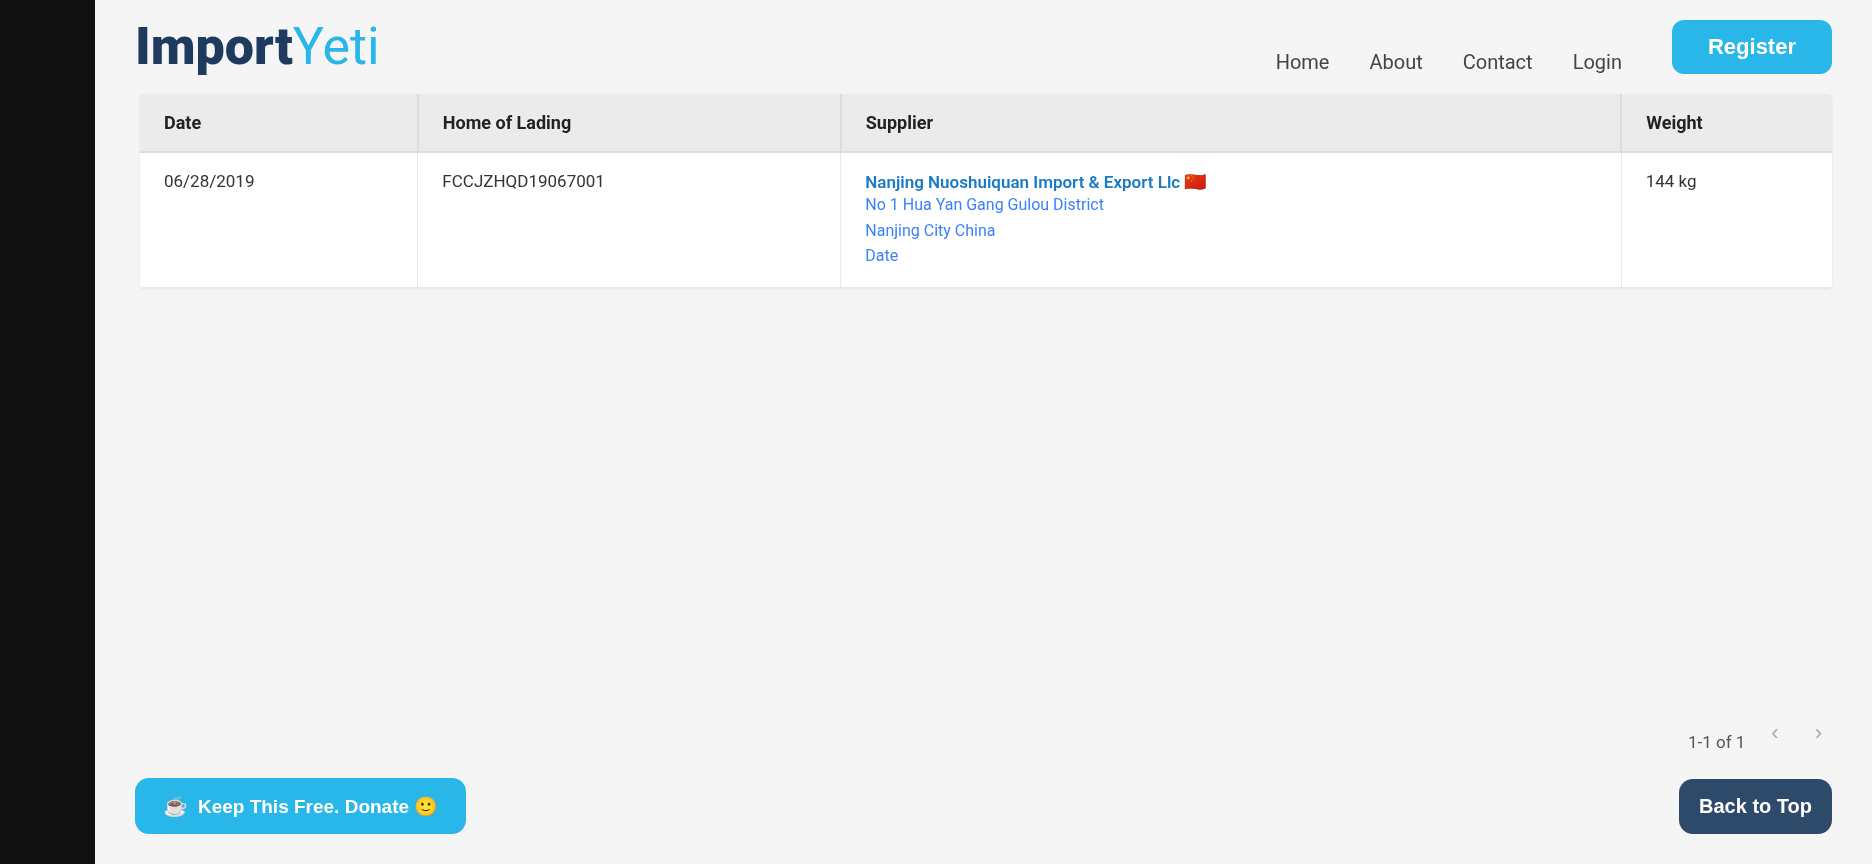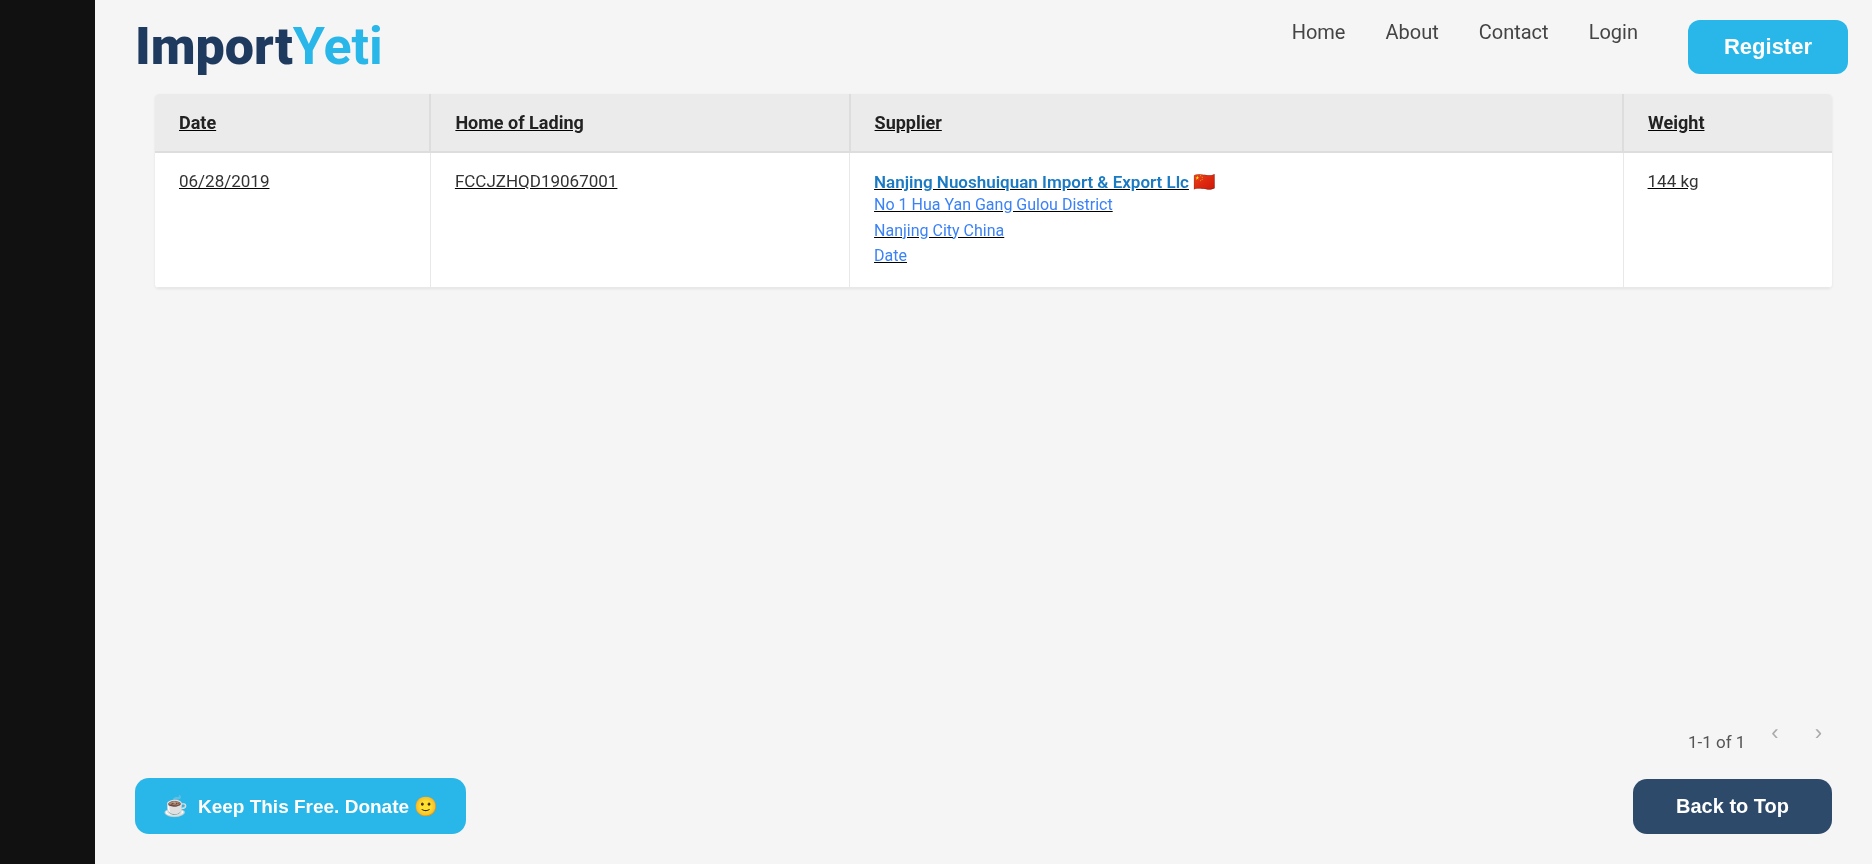--- a/index.html
+++ b/index.html
@@ -17,41 +17,41 @@
     }
     .main-content {
       flex: 1;
       background: #f5f5f5;
       display: flex;
       flex-direction: column;
     }
     
     .header {
       background: #f5f5f5;
-      padding: 20px 24px 10px 40px;
+      padding: 20px 40px 10px 40px;
       display: flex;
       align-items: center;
       gap: 40px;
     }
     .logo {
       display: flex;
       align-items: baseline;
       font-size: 52px;
       font-weight: 900;
       line-height: 1;
       text-decoration: none;
       flex-shrink: 0;
     }
     .logo-import {
       color: #1e3a5f;
       font-weight: 900;
     }
     .logo-yeti {
       color: #29b6e8;
-      font-weight: 700;
+      font-weight: 400;
     }
     .search-bar {
       display: flex;
       align-items: center;
       background: #fff;
       border-radius: 50px;
       padding: 10px 10px 10px 22px;
       flex: 0 0 300px;
       box-shadow: 0 1px 4px rgba(0,0,0,0.1);
     }
@@ -77,21 +77,21 @@
       flex-shrink: 0;
     }
     .search-btn svg {
       width: 20px;
       height: 20px;
       fill: white;
     }
     .nav-spacer { flex: 1; }
     .nav-links {
       display: flex;
-      align-items: flex-start;
+      align-items: flex-end;
       gap: 40px;
     }
     .nav-link {
       font-size: 20px;
       color: #444;
       text-decoration: none;
       cursor: pointer;
     }
     .register-btn {
       background: #29b6e8;
@@ -101,22 +101,21 @@
       padding: 14px 36px;
       font-size: 22px;
       font-weight: 600;
       cursor: pointer;
       margin-left: 10px;
     }
 
     
     .table-wrapper {
       flex: 1;
-      padding: 10px 40px 20px 60px;
-      text-decoration: underline;
+      padding: 10px 40px 20px 45px;
     }
     .data-table {
       width: 100%;
       border-collapse: collapse;
       background: #fff;
       border-radius: 4px;
       overflow: hidden;
       box-shadow: 0 1px 3px rgba(0,0,0,0.08);
     }
     .data-table thead tr {
@@ -208,21 +207,21 @@
       gap: 10px;
     }
     .donate-icon {
       font-size: 20px;
     }
     .back-to-top-btn {
       background: #2d4a6a;
       color: white;
       border: none;
       border-radius: 14px;
-      padding: 16px 43px;
+      padding: 16px 20px;
       font-size: 20px;
       font-weight: 600;
       cursor: pointer;
     }
     .right-bar {
       width: 0px;
       background: #111;
       flex-shrink: 0;
     }
   </style>

